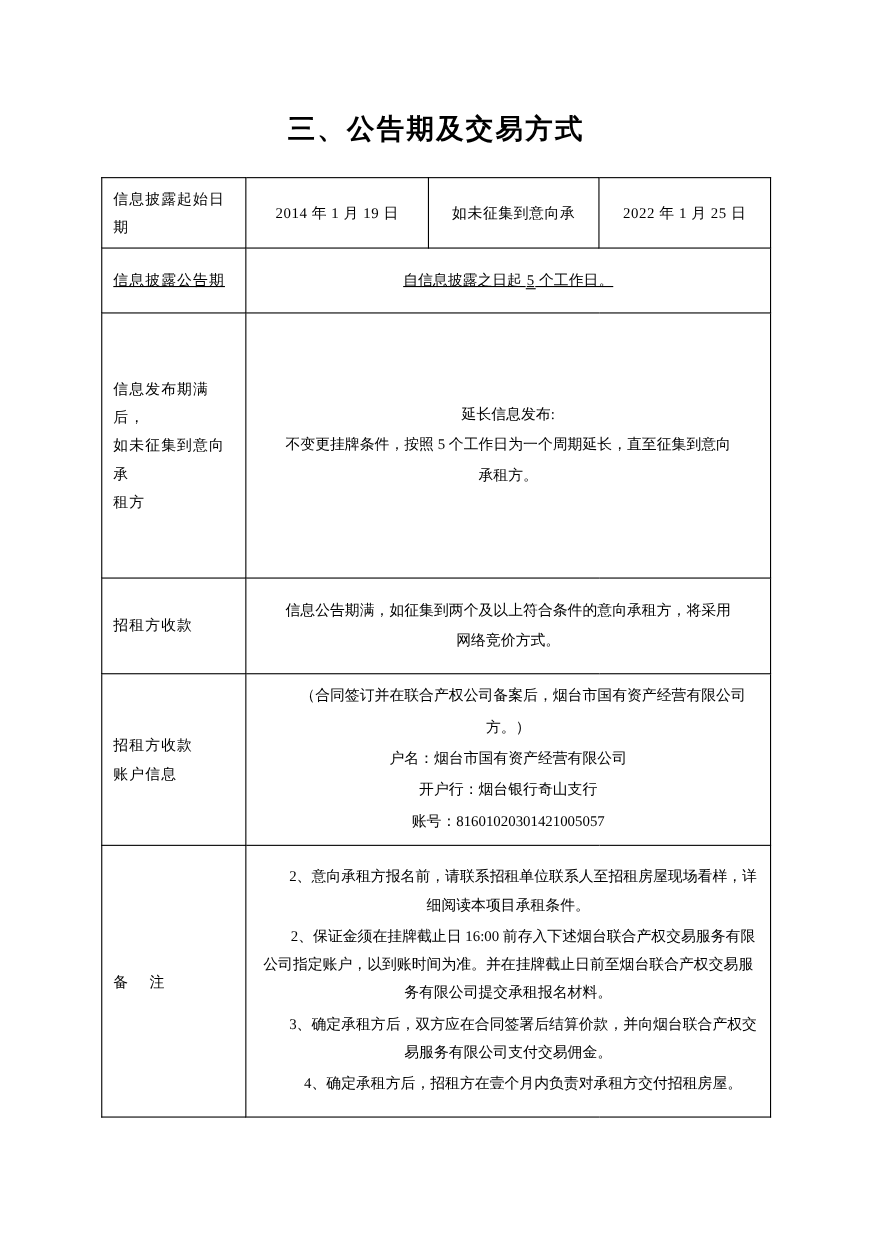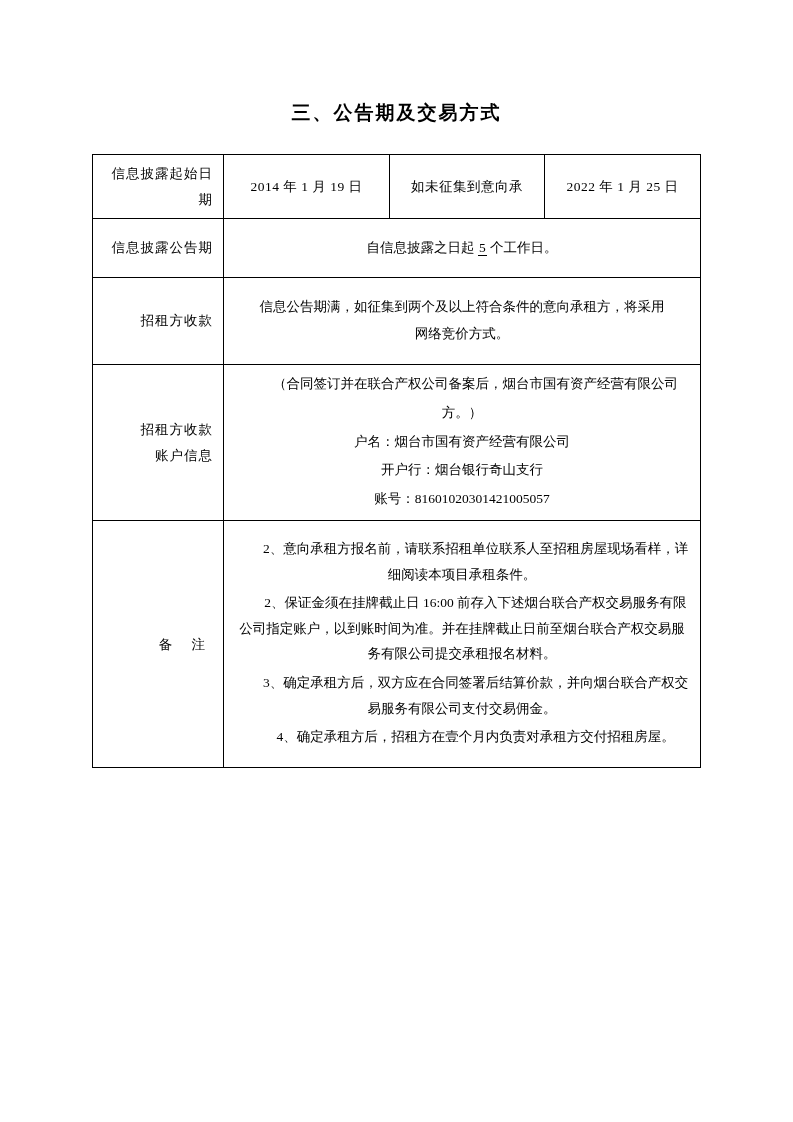--- a/index.html
+++ b/index.html
@@ -17,56 +17,56 @@
   }
   .page {
     width: 793px;
     height: 1122px;
     box-sizing: border-box;
     padding: 0;
     position: relative;
   }
   .title {
     text-align: center;
-    font-size: 19px;
+    font-size: 25px;
     font-weight: bold;
     letter-spacing: 2px;
     margin-top: 100px;
     margin-bottom: 28px;
     font-family: "Liberation Serif", "DejaVu Serif", serif;
   }
   table.main {
     border-collapse: collapse;
     width: 608px;
     margin: 0 auto;
     table-layout: fixed;
   }
   table.main td {
     border: 1px solid #000000;
     vertical-align: middle;
     font-size: 13.5px;
     line-height: 1.9;
     padding: 6px 10px;
   }
   td.label {
-    text-align: right;
+    text-align: left;
     width: 131px;
     letter-spacing: 1px;
   }
   td.val-c {
     text-align: center;
     letter-spacing: 0.5px;
   }
   td.body {
     text-align: center;
     padding-left: 14px;
     padding-right: 12px;
   }
   .row-date td { height: 40px; }
-  .row-period td { height: 46px; }
+  .row-period td { height: 46px; text-decoration: underline; }
   .row-extend td { height: 228px; }
   .row-trade td { height: 74px; }
   .row-account td { height: 126px; }
   .row-note td { height: 234px; }
 
   .p { margin: 0 0 2px 0; }
   .label-2line { line-height: 1.9; }
   .underline-char { border-bottom: 1px solid #000; padding: 0 1px; }
 
   .acct-line { margin: 0 0 3px 0; }
@@ -97,20 +97,32 @@
         <td class="val-c">2022 年 1 月 25 日</td>
       </tr>
 
       <tr class="row-period">
         <td class="label">信息披露公告期</td>
         <td class="body" colspan="3">
           <span>自信息披露之日起 </span><span class="underline-char">5</span><span> 个工作日。</span>
         </td>
       </tr>
 
+      <tr class="row-extend">
+        <td class="label label-2line">
+          <div>信息发布期满后，</div>
+          <div>如未征集到意向承</div>
+          <div>租方</div>
+        </td>
+        <td class="body" colspan="3" style="vertical-align:middle">
+          <div class="p">延长信息发布:</div>
+          <div class="p">不变更挂牌条件，按照 5 个工作日为一个周期延长，直至征集到意向</div>
+          <div class="p">承租方。</div>
+        </td>
+      </tr>
 
       <tr class="row-trade">
         <td class="label">招租方收款</td>
         <td class="body" colspan="3">
           <div class="p">信息公告期满，如征集到两个及以上符合条件的意向承租方，将采用</div>
           <div class="p">网络竞价方式。</div>
         </td>
       </tr>
 
       <tr class="row-account">

